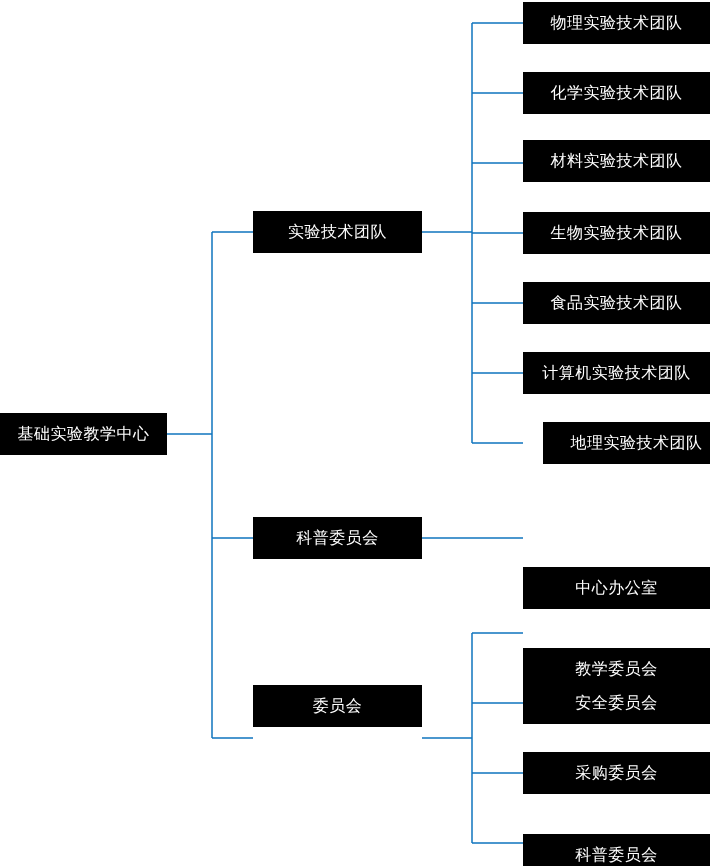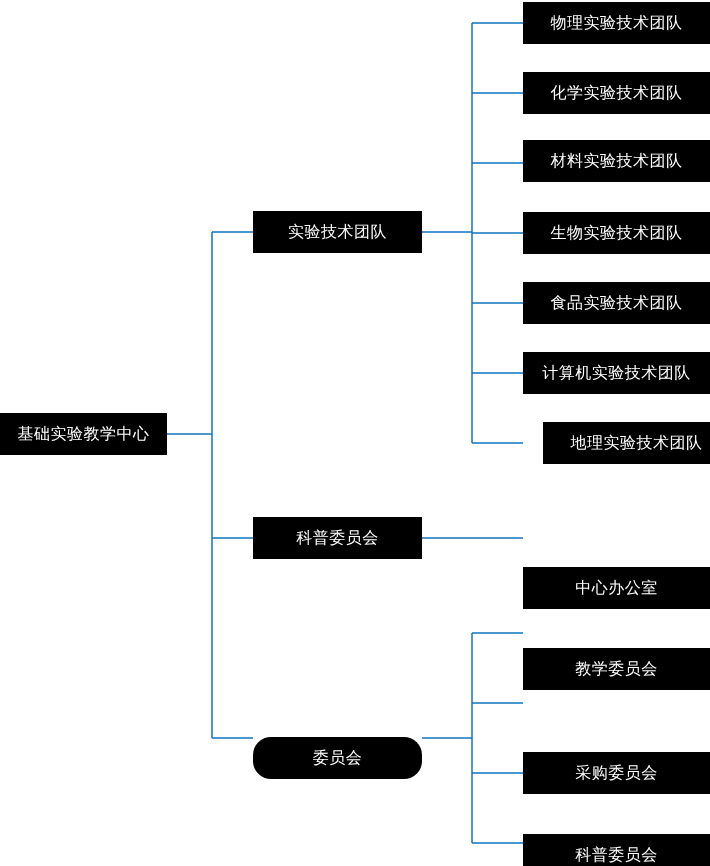--- a/index.html
+++ b/index.html
@@ -30,21 +30,21 @@
     letter-spacing: 0.5px;
     box-sizing: border-box;
     white-space: nowrap;
   }
   .node-root   { left: 0px;   top: 413px; width: 167px; }
   .node-branch { left: 253px; width: 169px; }
   .node-leaf   { left: 523px; width: 187px; }
 
   .b0 { top: 211px; }
   .b1 { top: 517px; }
-  .b2 { top: 737px; border-radius: 18px; }
+  .b2 { top: 685px; }
 
   .l0  { top: 2px; }
   .l1  { top: 72px; }
   .l2  { top: 140px; }
   .l3  { top: 212px; }
   .l4  { top: 282px; text-align: center; }
   .l5  { top: 352px; }
   .l6  { top: 422px; margin-left: 20px; }
   .l7  { top: 537px; margin-top: 30px; }
   .l8  { top: 648px; }
@@ -86,16 +86,17 @@
   <div class="node node-leaf l1">化学实验技术团队</div>
   <div class="node node-leaf l2">材料实验技术团队</div>
   <div class="node node-leaf l3">生物实验技术团队</div>
   <div class="node node-leaf l4">食品实验技术团队</div>
   <div class="node node-leaf l5">计算机实验技术团队</div>
   <div class="node node-leaf l6">地理实验技术团队</div>
 
   <div class="node node-leaf l7">中心办公室</div>
 
   <div class="node node-leaf l8">教学委员会</div>
+  <div class="node node-leaf l9">安全委员会</div>
   <div class="node node-leaf l10">采购委员会</div>
   <div class="node node-leaf l11">科普委员会</div>
 
 </div>
 
 </body></html>

